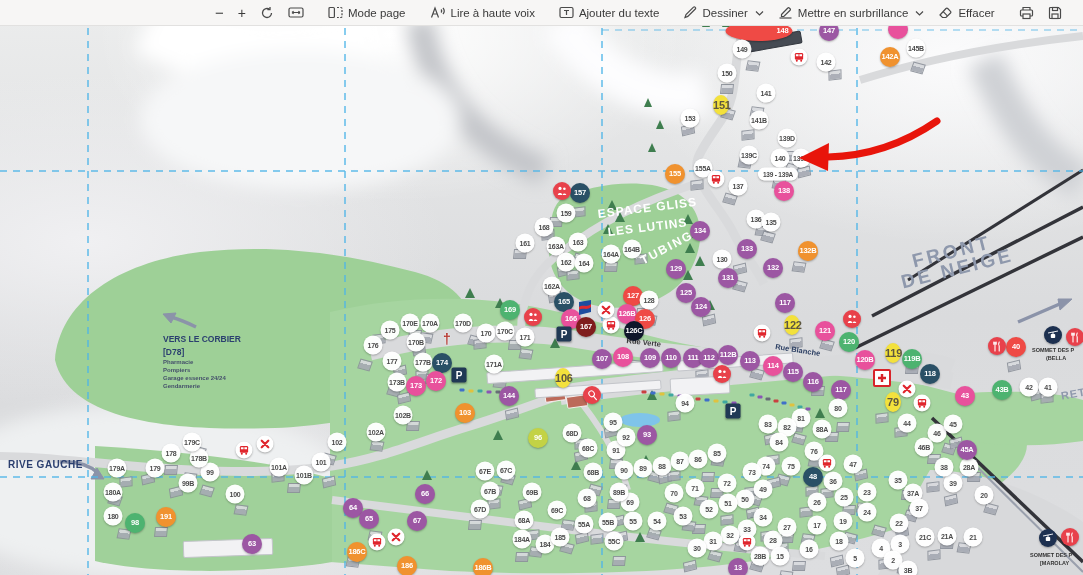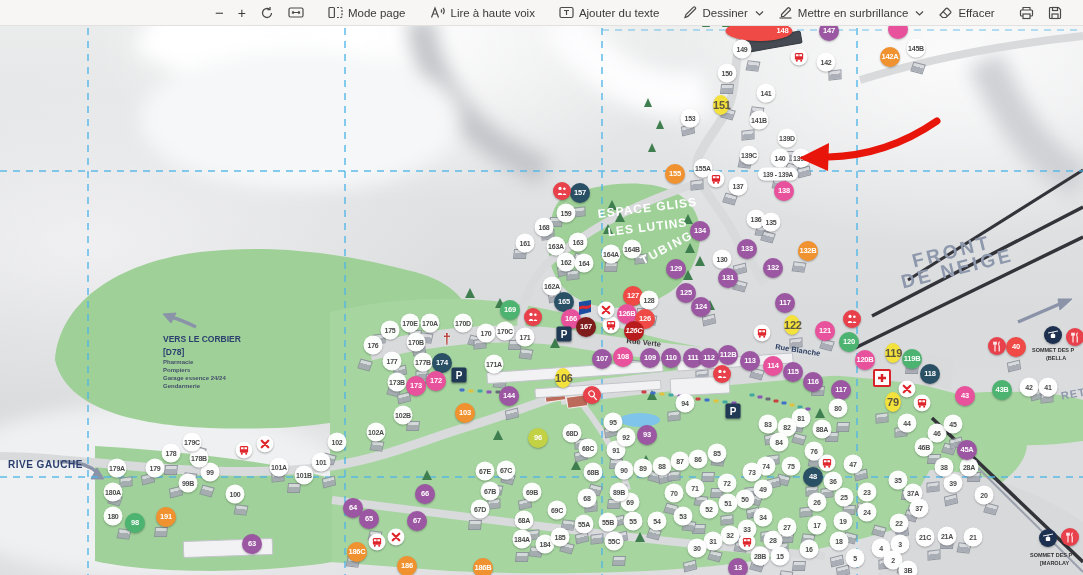--- a/index.html
+++ b/index.html
@@ -379,21 +379,21 @@
     <div class="mk c-pu" style="left: 701px; top: 307px; background: rgb(156, 87, 163);">124</div>
     <div class="mk c-gr" style="left: 510px; top: 310px; background: rgb(77, 179, 112);">169</div>
     <div class="mk c-nv" style="left: 564px; top: 302px; background: rgb(42, 80, 102);">165</div>
     <div class="bld" style="left: 633px; top: 323px; --r: 7deg;"></div>
     <div class="mk c-pk" style="left: 627px; top: 314px; background: rgb(232, 81, 156);">126B</div>
     <div class="mk c-rd" style="left: 645px; top: 319px; background: rgb(239, 74, 69);">126</div>
     <div class="mk c-pk" style="left: 571px; top: 319px; background: rgb(232, 81, 156);">166</div>
     <div class="bld" style="left: 796px; top: 343px; --r: -7deg;"></div>
     <div class="mk c-yl" style="left: 792px; top: 325px; background: rgb(243, 225, 60);">122</div>
     <div class="mk c-nv" style="left: 586px; top: 327px; background: #7f1d1d;">167</div>
-    <div class="mk c-pk" style="left: 634px; top: 331px; background: #b91c1c; font-style: italic;">126C</div>
+    <div class="mk c-pk" style="left: 634px; top: 331px; background: #0f172a;">126C</div>
     <div class="bld" style="left: 827px; top: 345px; --r: 14deg;"></div>
     <div class="mk c-pk" style="left: 825px; top: 331px; background: rgb(232, 81, 156);">121</div>
     <div class="mk c-gr" style="left: 849px; top: 342px; background: rgb(77, 179, 112);">120</div>
     <div class="mk c-yl" style="left: 893px; top: 353px; background: rgb(243, 225, 60);">119</div>
     <div class="bld" style="left: 912px; top: 369px; --r: 0deg;"></div>
     <div class="mk c-gr" style="left: 912px; top: 359px; background: rgb(77, 179, 112);">119B</div>
     <div class="mk c-pk" style="left: 865px; top: 360px; background: rgb(232, 81, 156);">120B</div>
     <div class="mk c-nv" style="left: 930px; top: 374px; background: rgb(42, 80, 102);">118</div>
     <div class="bld" style="left: 1014px; top: 366px; --r: -14deg;"></div>
     <div class="mk c-rd" style="left: 1016px; top: 347px; background: rgb(239, 74, 69);">40</div>

